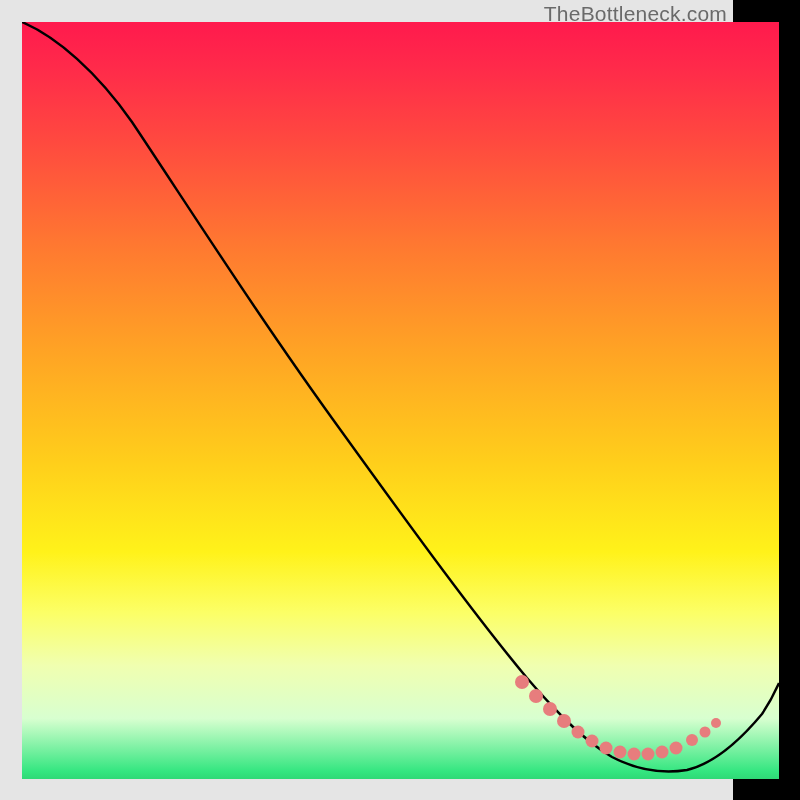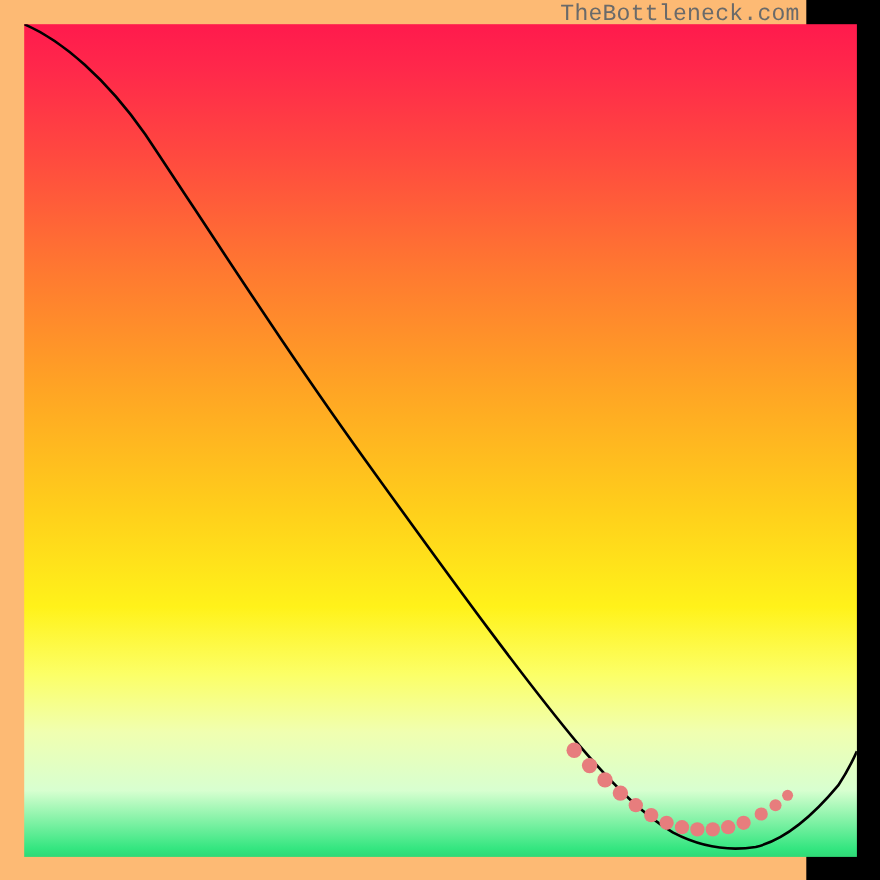--- a/index.html
+++ b/index.html
@@ -8,22 +8,21 @@
     width: 800px;
     height: 800px;
     background: #000;
     overflow: hidden;
     font-family: Arial, Helvetica, sans-serif;
   }
   .stage {
     position: relative;
     width: 733px;
     height: 800px;
-    background: #fdba74;
-    font-family: Liberation Mono, monospace;
+    background: #e5e5e5;
   }
   .plot {
     position: absolute;
     left: 22px;
     top: 22px;
     width: 757px;
     height: 757px;
     background: linear-gradient(to bottom,
       #ff1a4d 0%,
       #ff2a4a 6%,

